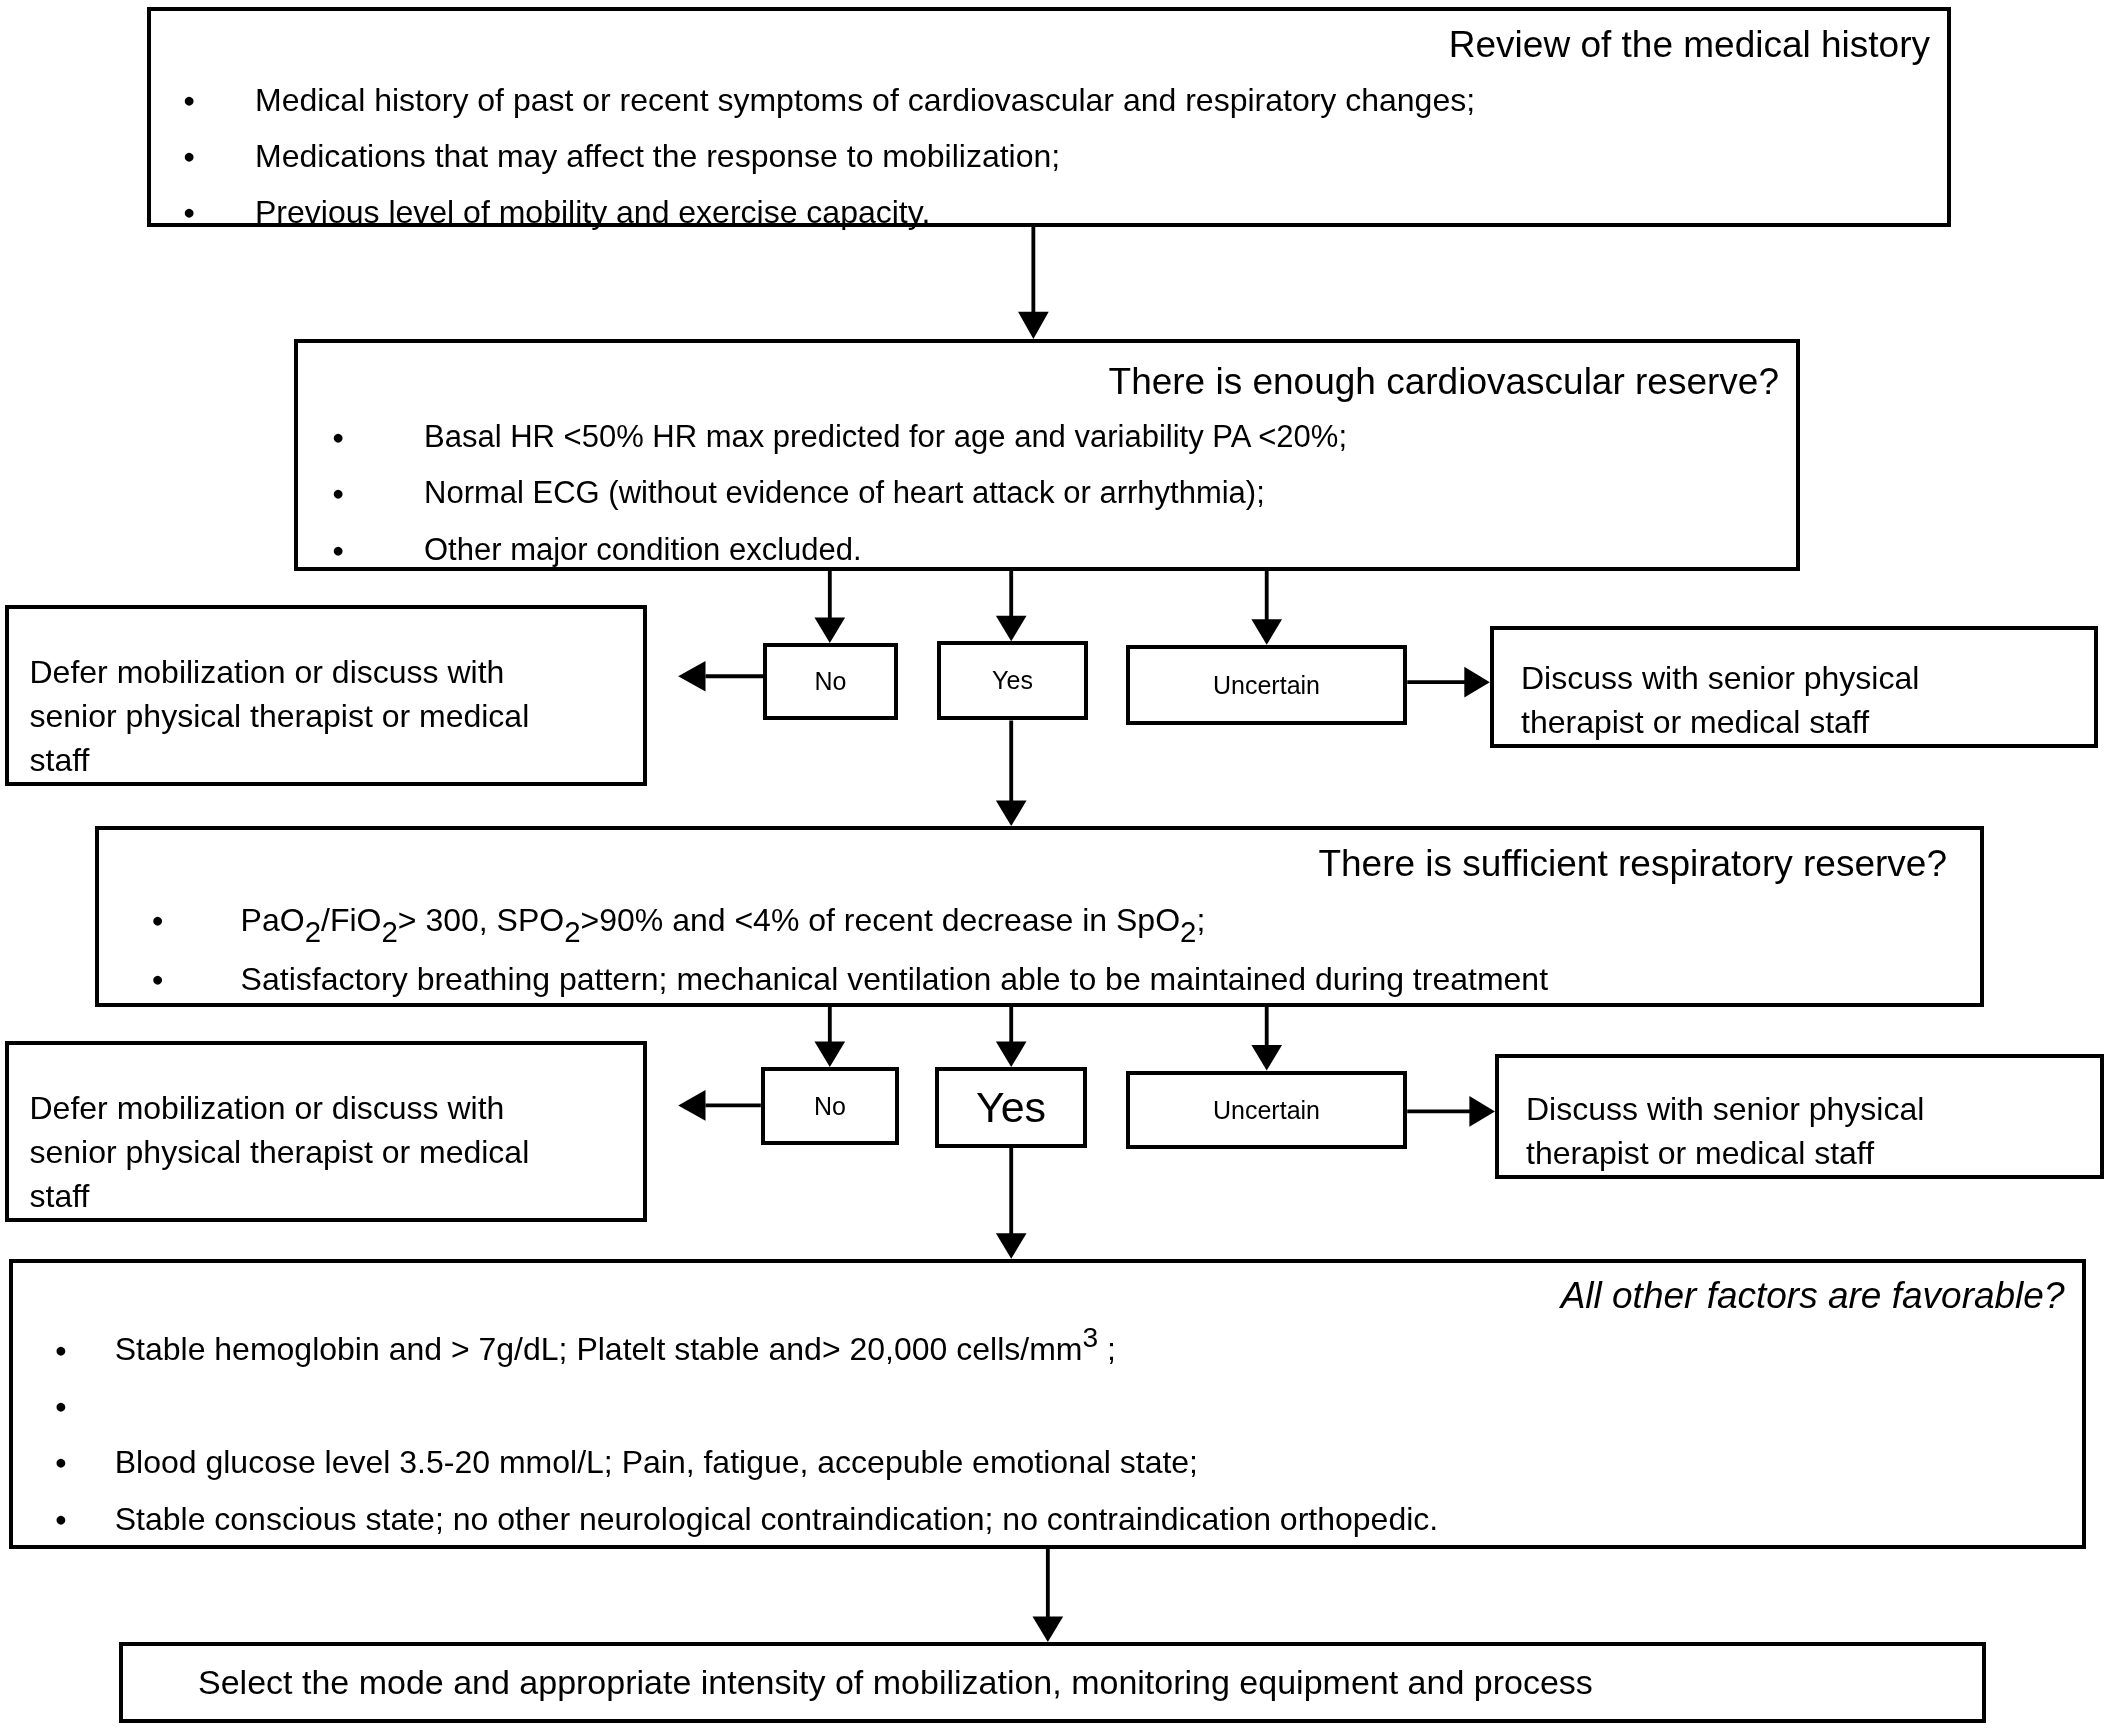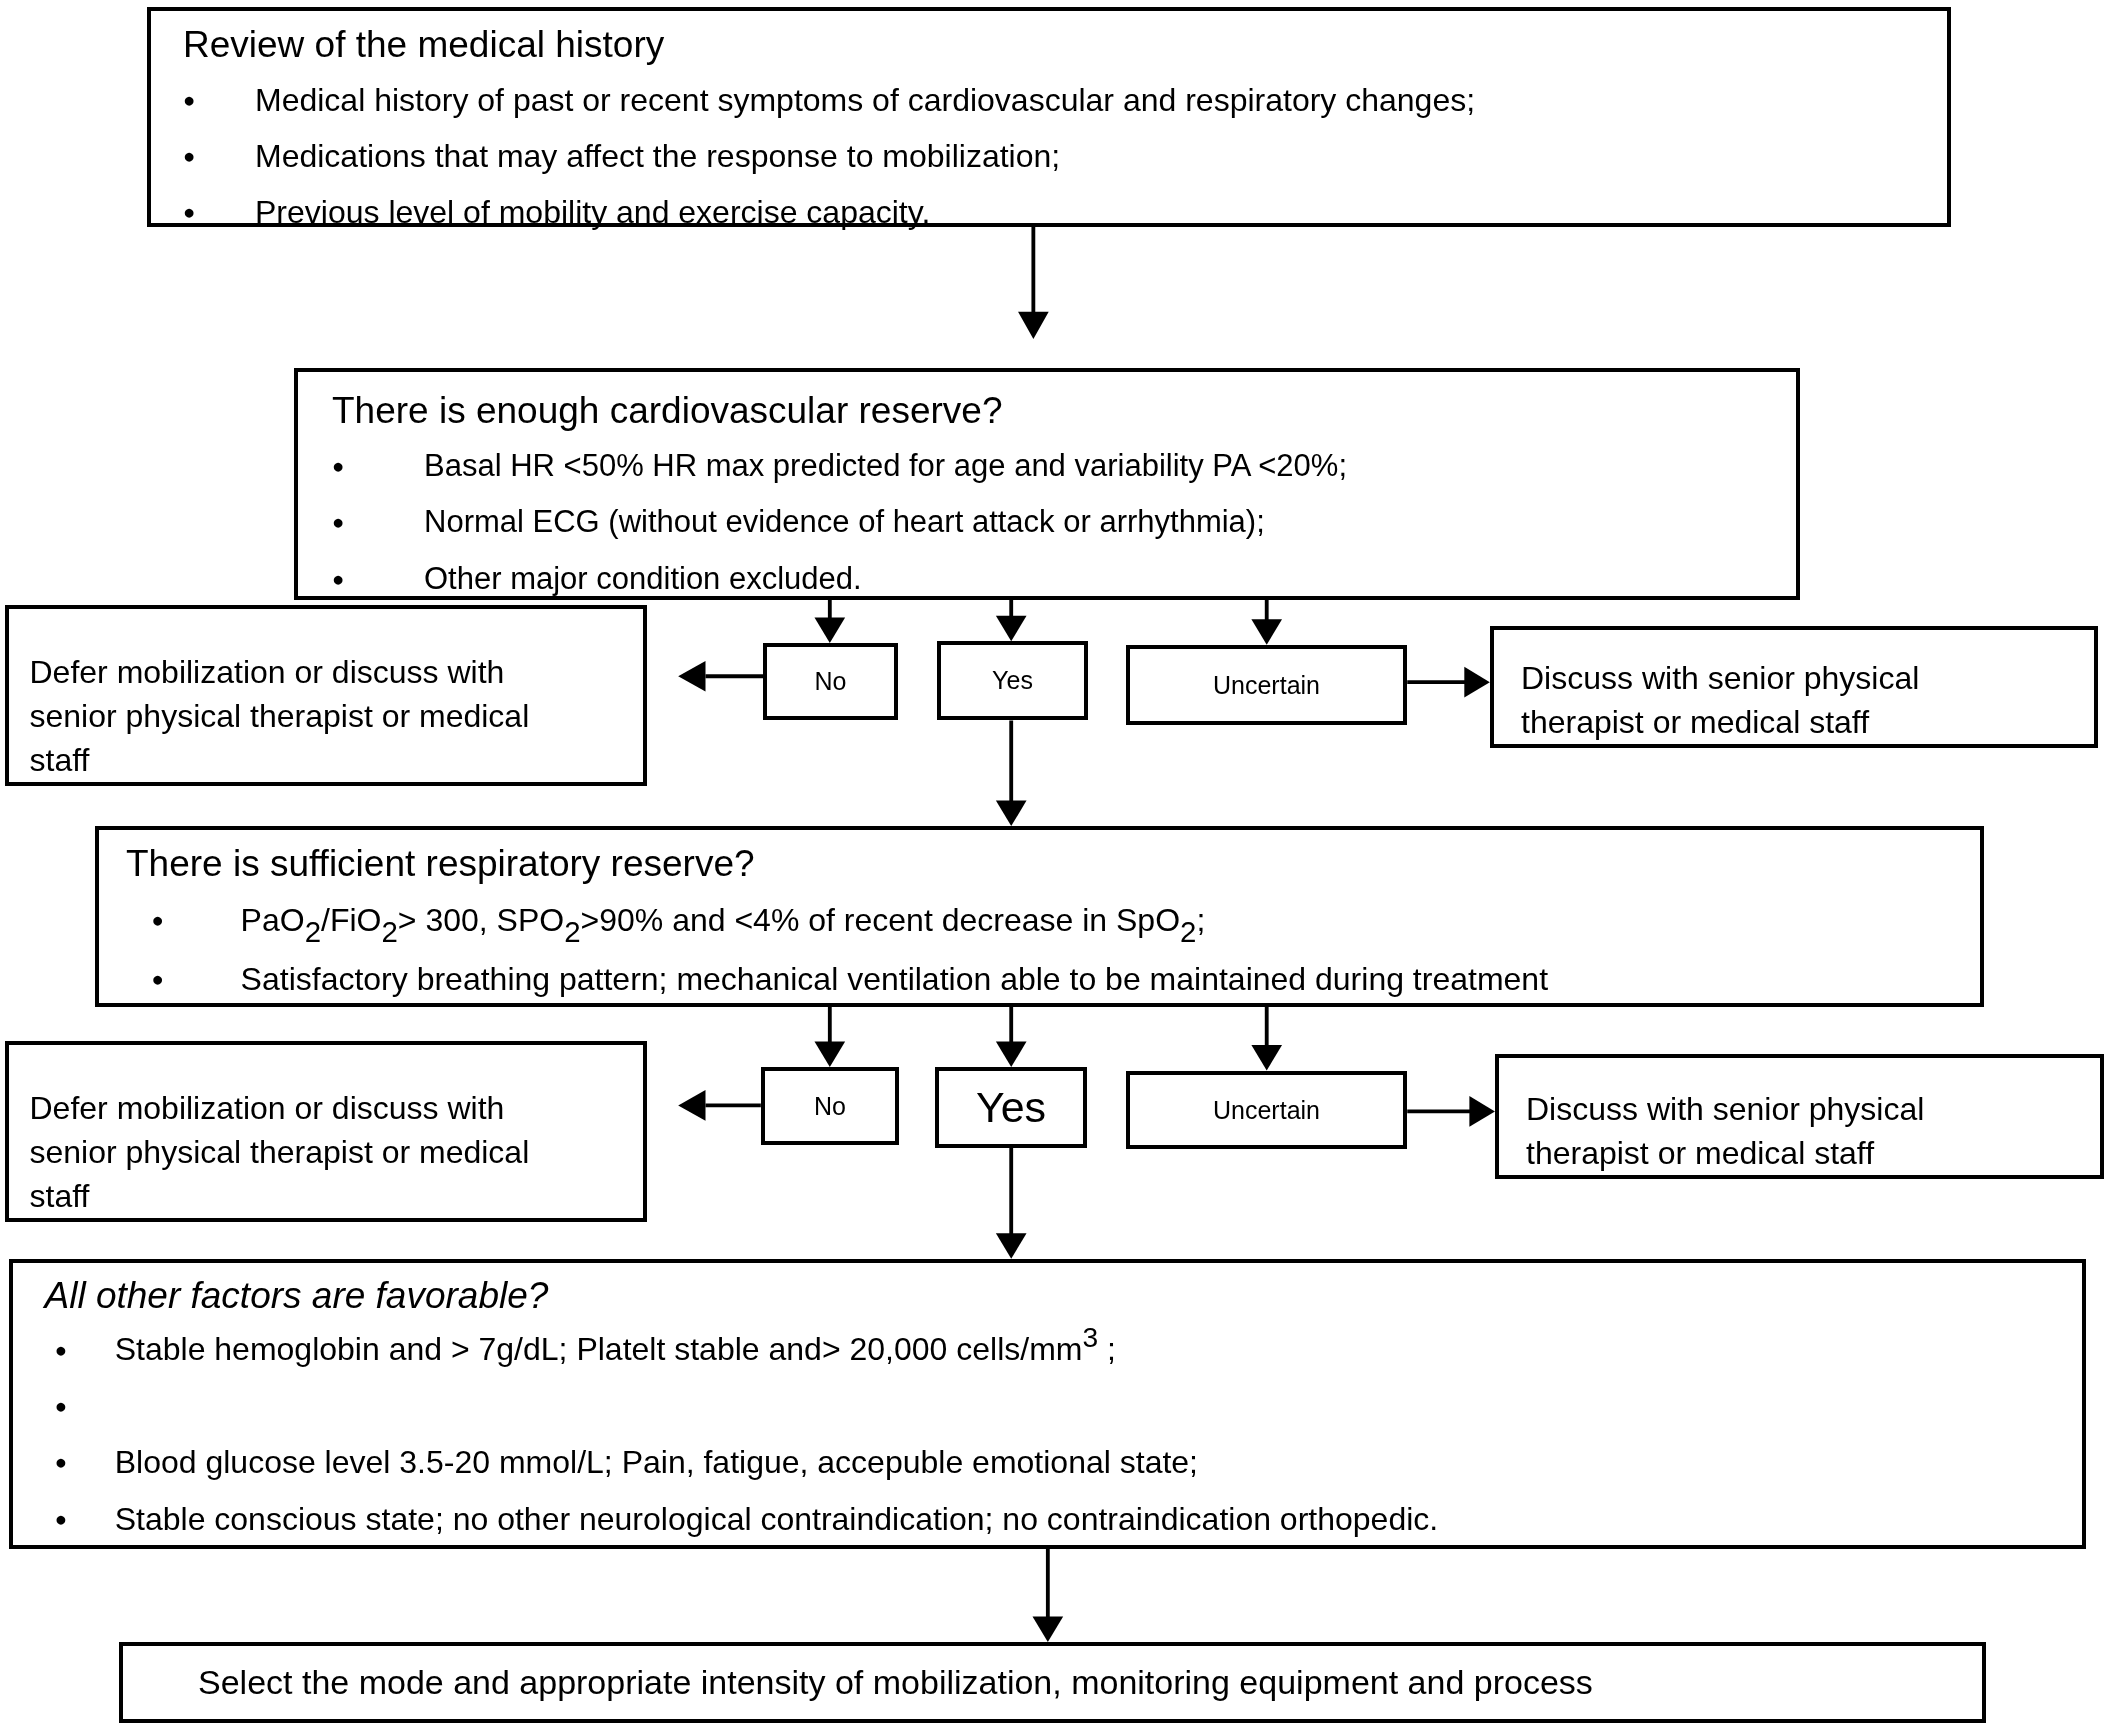--- a/index.html
+++ b/index.html
@@ -16,35 +16,35 @@
   }
   .connectors { position:absolute; left:0; top:0; width:2111px; height:1728px; }
   .connectors line { stroke:#000; stroke-width:4.5; }
   .connectors polygon { fill:#000; }
 
   .box {
     position:absolute;
     background:#fff;
     border:4.3px solid #000;
   }
-  .title { font-size:37px; line-height:44px; }
+  .title { font-size:37px; line-height:44px;text-align:right; }
   .bullet { display:flex; align-items:center; }
   .marker { font-size:20.4px; flex:none; line-height:inherit; }
   .btext  { font-size:32px; }
   .seg-sub { display:inline-block; transform:translateY(0.36em); font-size:0.92em; }
   .seg-sup { display:inline-block; transform:translateY(-0.45em); font-size:0.88em; }
 
   
   .review { left:147px; top:6.8px; width:1804px; height:220px; padding:12px 17px 0 32px; }
   .review .title { margin-bottom:10.2px; }
   .review .bullet { margin-top:10.2px; line-height:46px; }
   .review .marker { width:72px; }
 
   
-  .cardio { left:294px; top:339px; width:1506px; height:232px; padding:17px 17px 16px 34px;margin-top:29px; }
+  .cardio { left:294px; top:339px; width:1506px; height:232px; padding:17px 17px 16px 34px; }
   .cardio .title { margin-bottom:6.8px; }
   .cardio .bullet { margin-top:10.2px; line-height:46px; }
   .cardio .marker { width:92px; }
   .cardio .btext { font-size:31px; }
 
   
   .resp { left:95px; top:826px; width:1889px; height:181px; padding:12px 33px 0 27px; }
   .resp .title { margin-bottom:5.1px; }
   .resp .bullet { margin-top:10.2px; line-height:49px; margin-left:25.6px; }
   .resp .marker { width:89px; }

